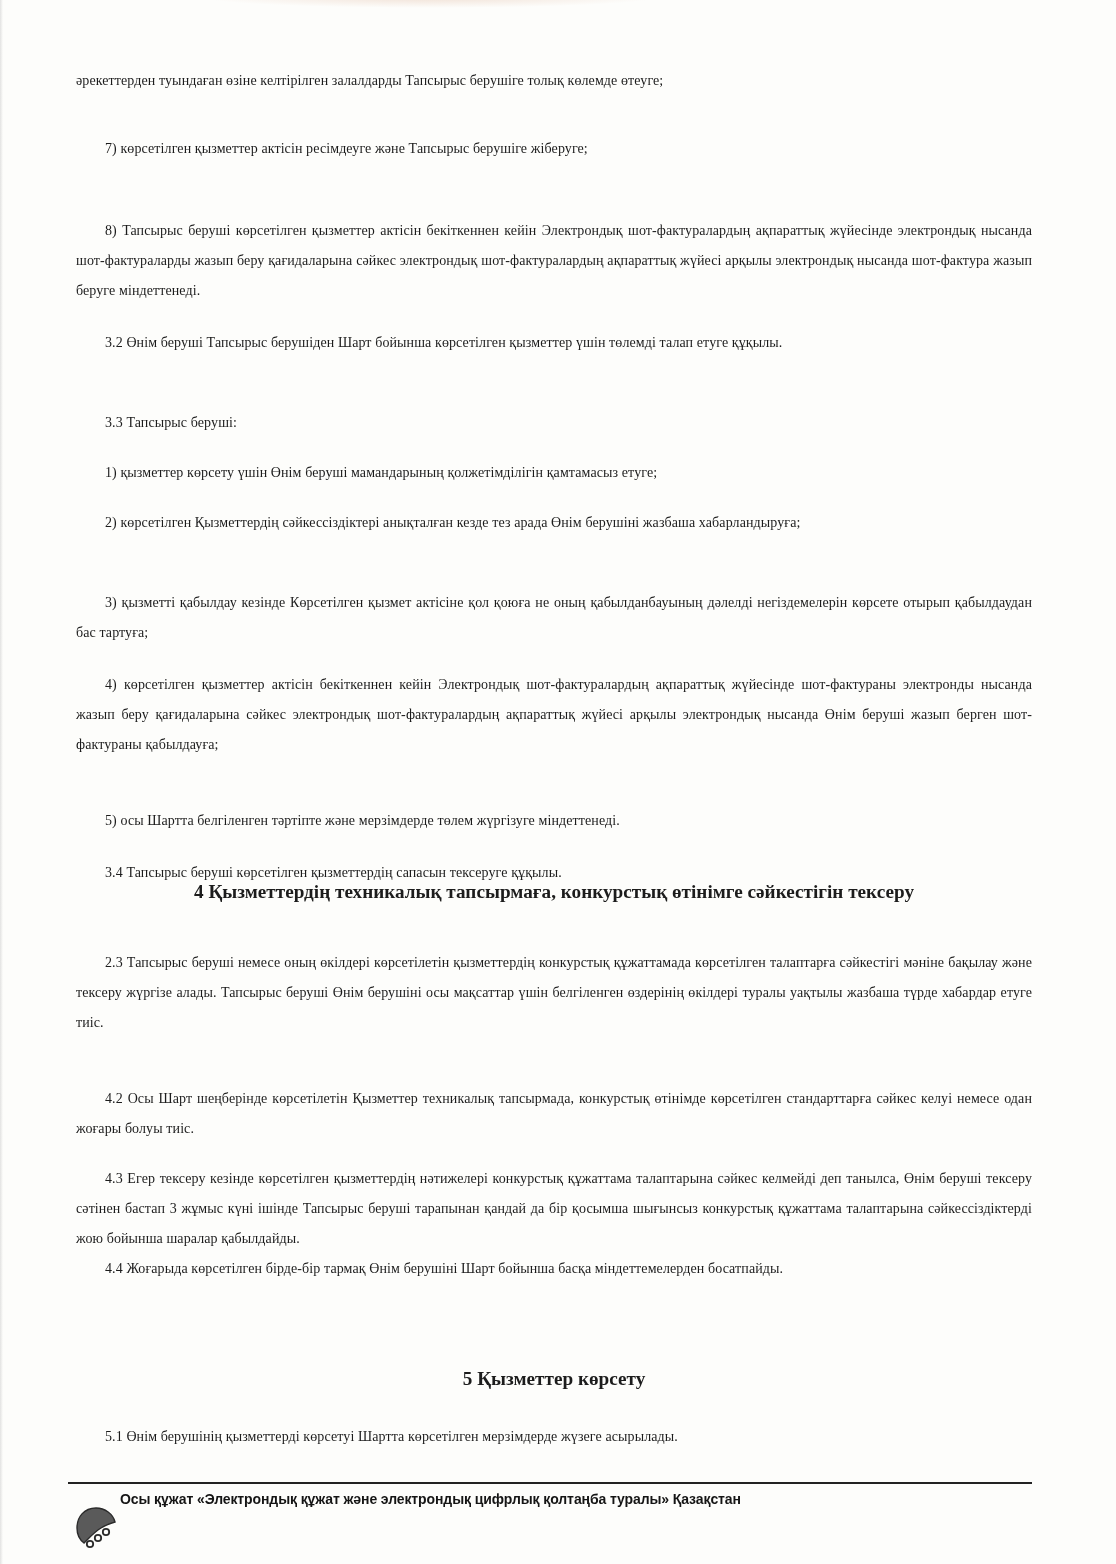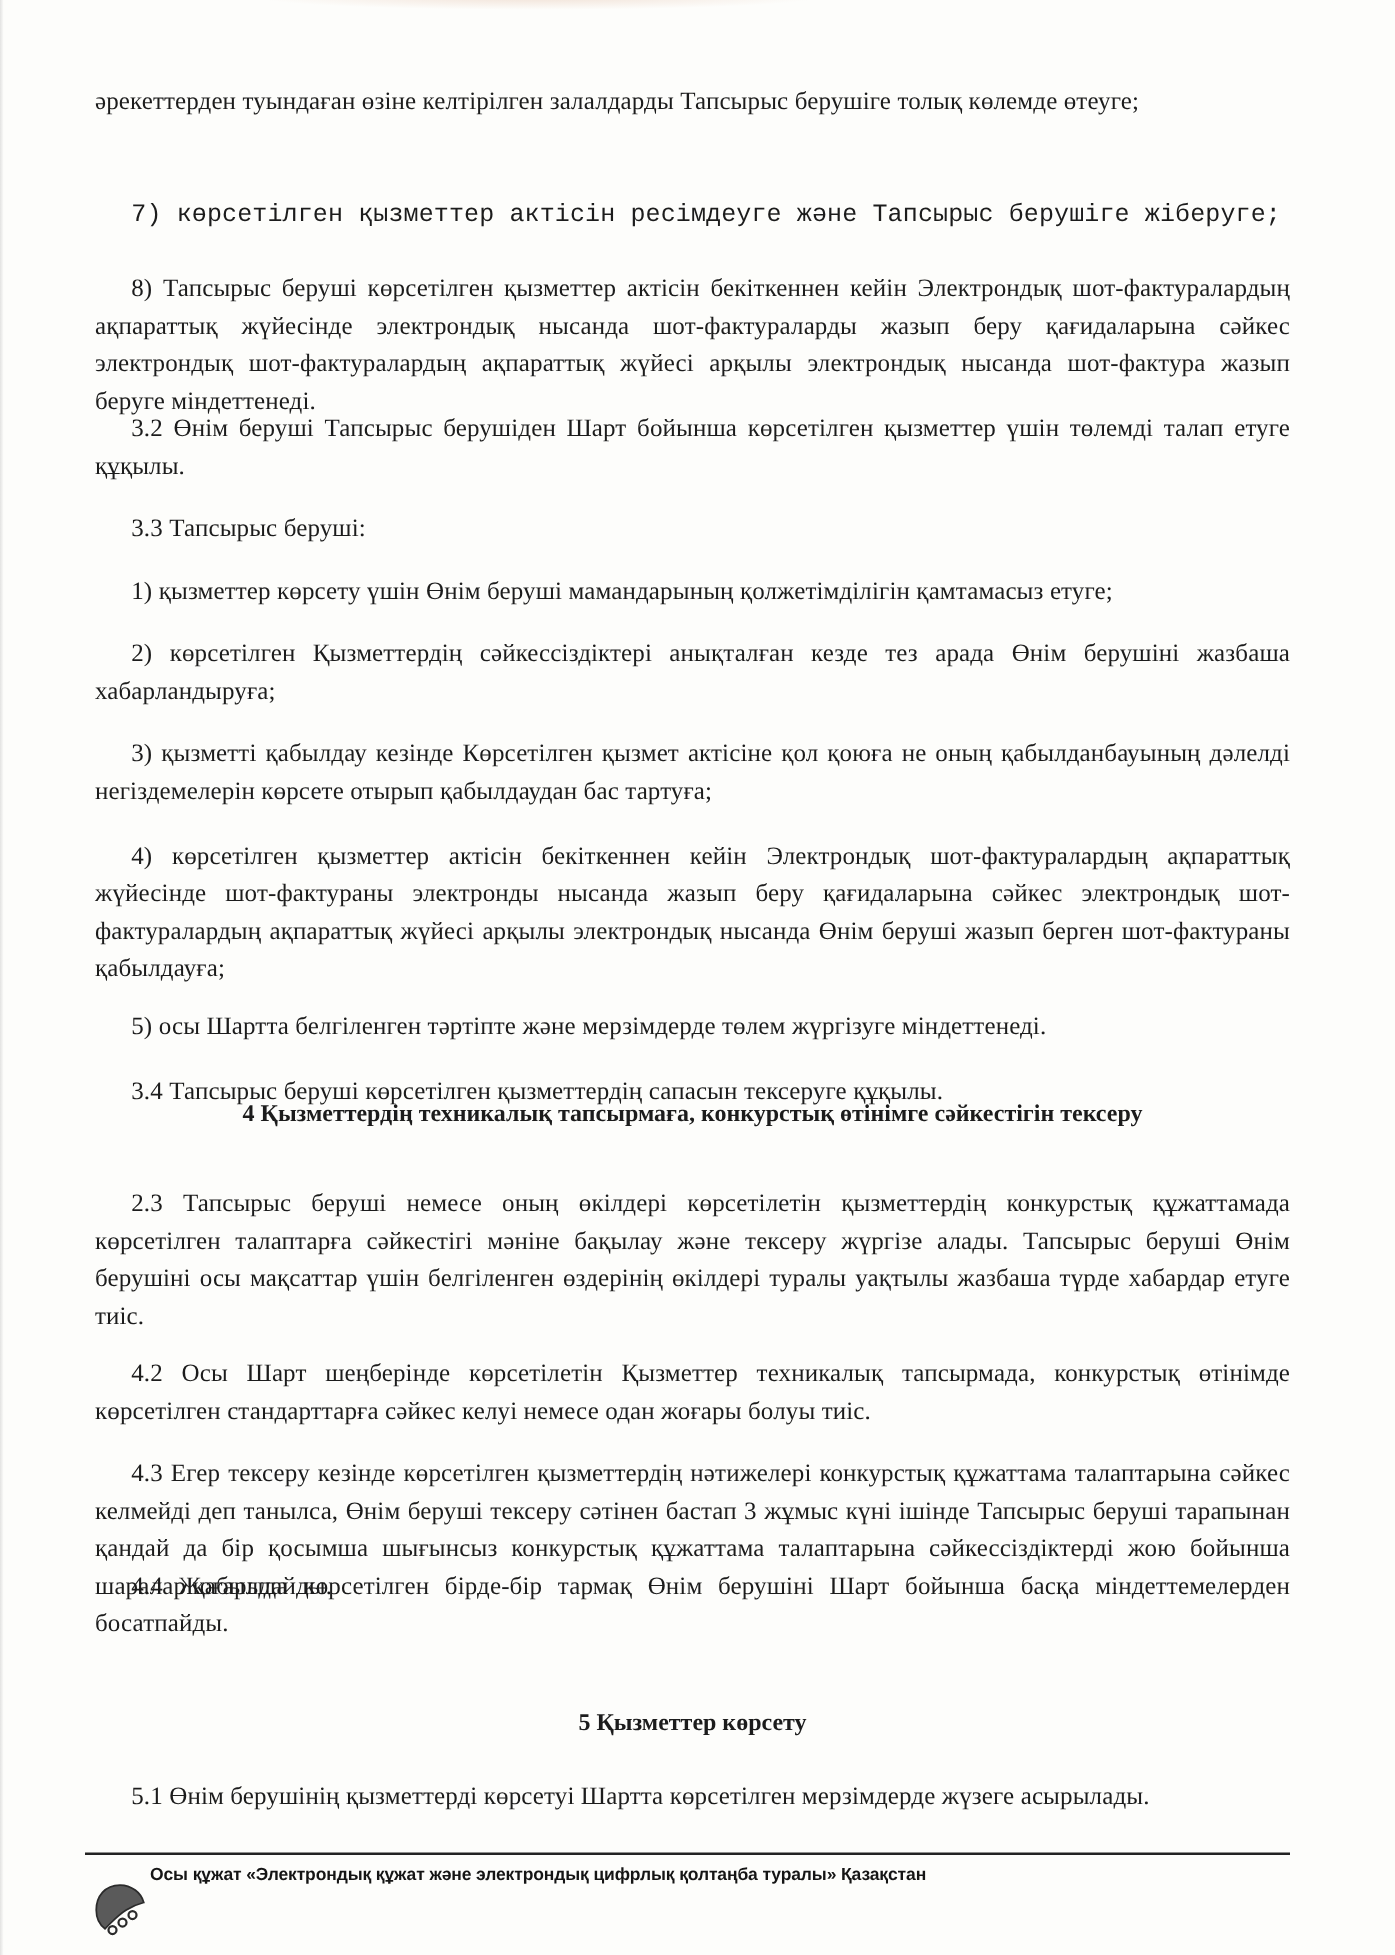--- a/index.html
+++ b/index.html
@@ -12,21 +12,21 @@
   }
   .top-shadow {
     position: absolute; left: 200px; top: -14px; width: 460px; height: 22px;
     border-radius: 50%;
     background: radial-gradient(ellipse at center, rgba(230,200,180,0.55), rgba(255,255,255,0) 70%);
   }
   .page {
     position: absolute; left: 76px; top: 66px; width: 956px;
   }
   .p {
-    font-size: 20px; line-height: 30px;
+    font-size: 14px; line-height: 30px;
     text-align: justify; text-align-last: auto;
     margin: 0;
     letter-spacing: 0.1px;
   }
   .p.indent { text-indent: 29px; }
   .p.single { text-align: left; }
   .heading {
     font-weight: bold; font-size: 19.2px; line-height: 30px; margin: 0;
   }
   .heading.center { text-align: center; }
@@ -56,21 +56,21 @@
 </head>
 <body>
 
 <div class="left-edge"></div>
 <div class="top-shadow"></div>
 
 <div class="page">
 
   <p class="p abs" style="top:0px;">әрекеттерден туындаған өзіне келтірілген залалдарды Тапсырыс берушіге толық көлемде өтеуге;</p>
 
-  <p class="p indent abs single" style="top:92px;font-family:Liberation Mono, monospace;">7) көрсетілген қызметтер актісін ресімдеуге және Тапсырыс берушіге жіберуге;</p>
+  <p class="p indent abs single" style="top:68px;">7) көрсетілген қызметтер актісін ресімдеуге және Тапсырыс берушіге жіберуге;</p>
 
   <p class="p indent abs" style="top:150px;">8) Тапсырыс беруші көрсетілген қызметтер актісін бекіткеннен кейін Электрондық шот-фактуралардың ақпараттық жүйесінде электрондық нысанда шот-фактураларды жазып беру қағидаларына сәйкес электрондық шот-фактуралардың ақпараттық жүйесі арқылы электрондық нысанда шот-фактура жазып беруге міндеттенеді.</p>
 
   <p class="p indent abs" style="top:262px;">3.2 Өнім беруші Тапсырыс берушіден Шарт бойынша көрсетілген қызметтер үшін төлемді талап етуге құқылы.</p>
 
   <p class="p indent abs single" style="top:342px;">3.3 Тапсырыс беруші:</p>
 
   <p class="p indent abs single" style="top:392px;">1) қызметтер көрсету үшін Өнім беруші мамандарының қолжетімділігін қамтамасыз етуге;</p>
 
   <p class="p indent abs" style="top:442px;">2) көрсетілген Қызметтердің сәйкессіздіктері анықталған кезде тез арада Өнім берушіні жазбаша хабарландыруға;</p>

